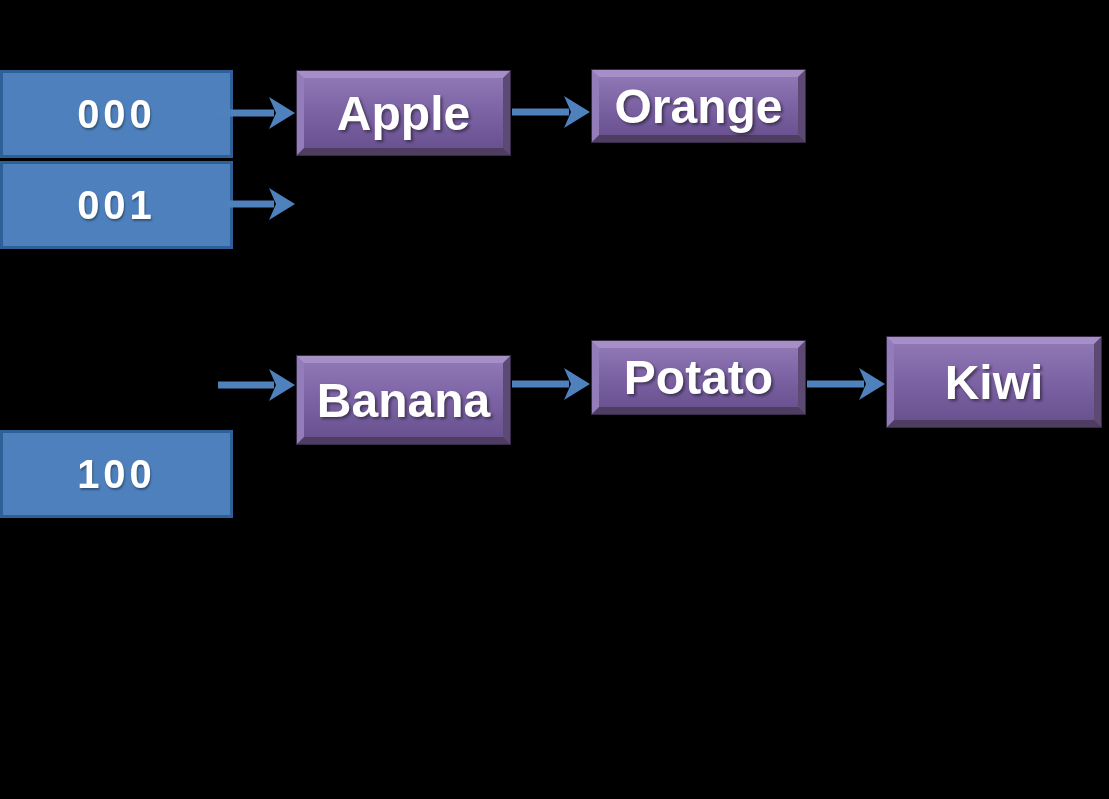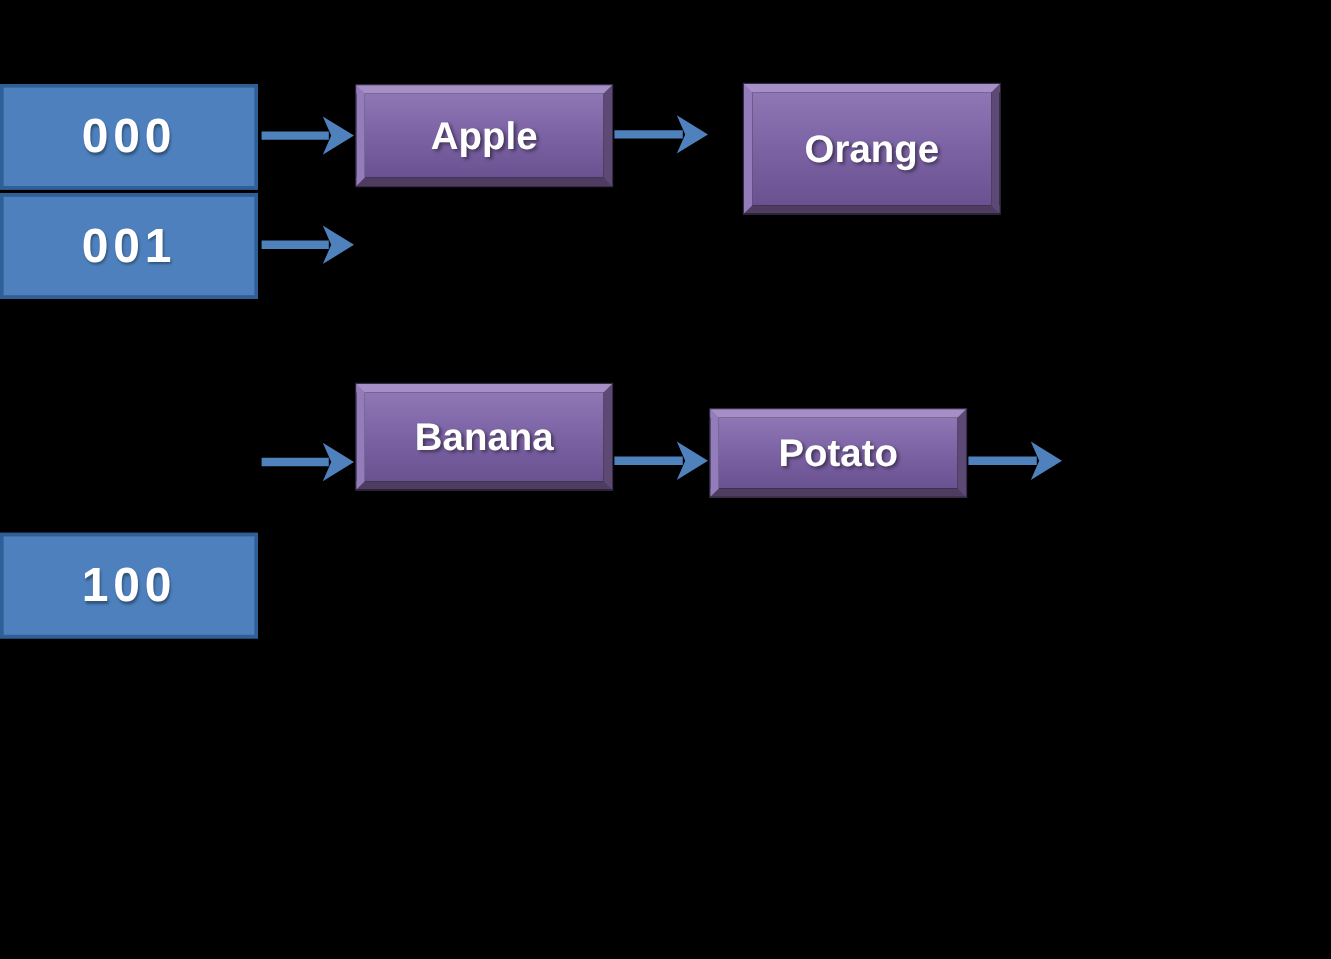--- a/index.html
+++ b/index.html
@@ -26,21 +26,21 @@
   .canvas {
     position: relative;
     width: 1109px;
     height: 799px;
     background: var(--background);
     overflow: hidden;
   }
   .bucket {
     position: absolute;
     left: 0;
-    width: 215px;
+    width: 233px;
     height: 88px;
     box-sizing: border-box;
     background: var(--bucket-fill);
     border: 3px solid var(--bucket-border);
     display: flex;
     align-items: center;
     justify-content: center;
   }
   .bucket-label {
     color: var(--text);
@@ -58,21 +58,21 @@
     border-style: solid;
     border-width: 7px;
     border-color: var(--node-bevel-light) var(--node-bevel-dark) var(--node-bevel-darker) var(--node-bevel-mid);
     box-shadow: 0 0 0 1px var(--node-outline);
     display: flex;
     align-items: center;
     justify-content: center;
   }
   .node-label {
     color: var(--text);
-    font-size: 32px;
+    font-size: 48px;
     font-weight: bold;
     text-shadow: 2px 2px 3px rgba(0,0,0,0.45);
   }
   .arrow-layer {
     position: absolute;
     left: 0;
     top: 0;
     width: 1109px;
     height: 799px;
     pointer-events: none;
@@ -91,35 +91,38 @@
 <body>
 
 <div class="canvas">
 
   <div class="bucket" style="top:70px">
     <span class="bucket-label">000</span>
   </div>
   <div class="bucket" style="top:161px">
     <span class="bucket-label">001</span>
   </div>
-  <div class="bucket" style="top:444px">
+  <div class="bucket" style="top:430px">
     <span class="bucket-label">100</span>
   </div>
 
   <div class="node" style="left:297px; top:71px; height:84px">
     <span class="node-label">Apple</span>
   </div>
-  <div class="node" style="left:620px; top:70px; height:108px">
+  <div class="node" style="left:592px; top:70px; height:72px">
     <span class="node-label">Orange</span>
   </div>
-  <div class="node" style="left:297px; top:320px; height:88px">
+  <div class="node" style="left:297px; top:356px; height:88px">
     <span class="node-label">Banana</span>
   </div>
   <div class="node" style="left:592px; top:341px; height:73px">
     <span class="node-label">Potato</span>
+  </div>
+  <div class="node" style="left:887px; top:337px; width:214px; height:90px">
+    <span class="node-label">Kiwi</span>
   </div>
 
   <svg class="arrow-layer" viewBox="0 0 1109 799" aria-hidden="true">
     <g>
       <line class="arrow-shaft" x1="218" y1="113" x2="274" y2="113"></line>
       <path class="arrow-head" d="M295,113 L269,97 L276,113 L269,129 Z"></path>
     </g>
     <g>
       <line class="arrow-shaft" x1="218" y1="204" x2="274" y2="204"></line>
       <path class="arrow-head" d="M295,204 L269,188 L276,204 L269,220 Z"></path>

